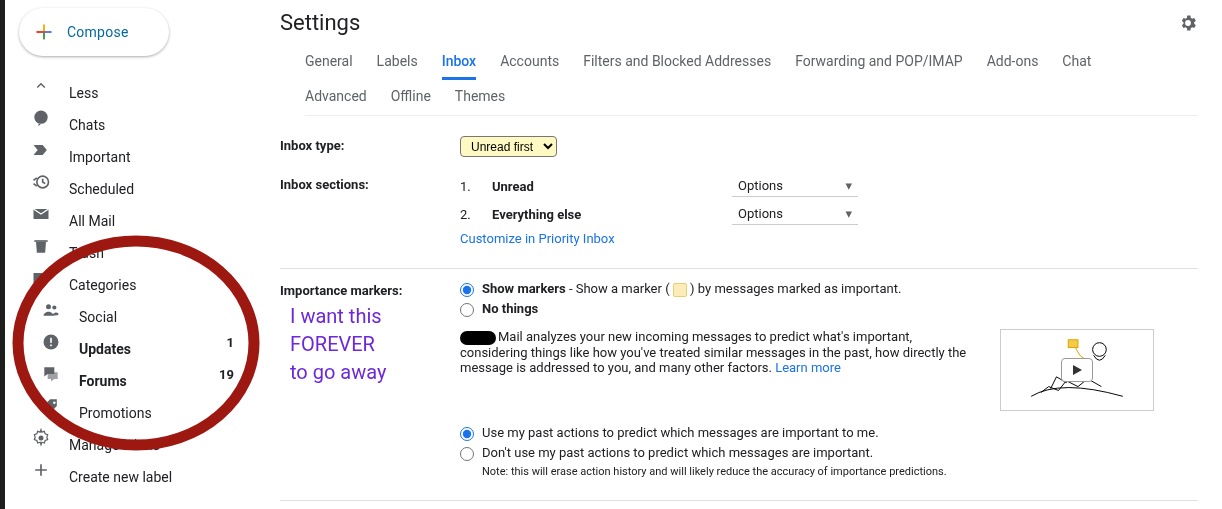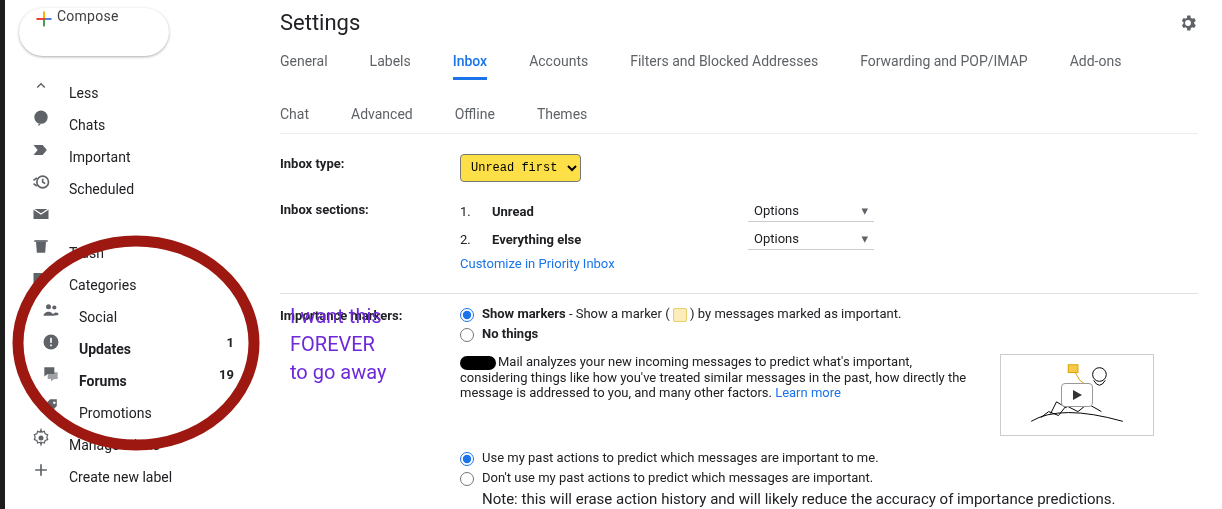--- a/index.html
+++ b/index.html
@@ -17,31 +17,31 @@
   .sidebar {
     width: 256px;
     background: #fff;
     padding-top: 8px;
     flex-shrink: 0;
     border-left: 5px solid #1e1e1e;
     padding-left: 4px;
   }
   .compose-btn {
     display: flex;
-    align-items: flex-start;
-    gap: 2px;
+    align-items: center;
+    gap: 12px;
     background: #fff;
     border-radius: 24px;
     box-shadow: 0 1px 3px rgba(60,64,67,.3), 0 1px 2px rgba(60,64,67,.15);
     padding: 0 22px 0 14px;
     height: 48px;
     margin: 0 0 14px 10px;
     width: 150px;
     font-size: 14px;
-    color: #404040;
+    color: #0369a1;
     cursor: pointer;
     letter-spacing: .25px;
   }
   .plus-icon { width: 22px; height: 22px; position: relative; }
   .plus-icon svg { width: 100%; height: 100%; }
   .nav-item {
     display: flex;
     align-items: center;
     gap: 18px;
     padding: 0 16px 0 22px;
@@ -57,58 +57,56 @@
   .nav-item.sub { padding-left: 32px; }
   .nav-item.bold .label, .nav-item.bold .count { font-weight: 700; }
   .main {
     flex: 1;
     padding: 10px 24px 7px 24px;
     overflow: hidden;
   }
   .main-header { display: flex; align-items: center; justify-content: space-between; margin-bottom: 8px;}
   .settings-title { font-size: 22px; font-weight: 400; color: #202124; }
   .gear { width: 20px; height: 20px; color:#5f6368; cursor:pointer;}
-  .tabs { display: flex; flex-wrap: wrap; gap: 18px; border-bottom: 1px solid #eee; margin-top:10px; }
+  .tabs { display: flex; flex-wrap: wrap; gap: 0; border-bottom: 1px solid #eee; margin-top:10px;margin-left:25px; }
   .tab {
     padding: 8px 0;
     margin-right: 24px;
     font-size: 14px;
     color: #5f6368;
     cursor: pointer;
     border-bottom: 3px solid transparent;
   }
   .tab.active { color: #1a73e8; border-bottom-color: #1a73e8; font-weight: 500;}
   .settings-body { padding-top: 16px; font-size: 13px; color:#202124;}
   .row { display: flex; align-items: flex-start; padding: 4px 0 14px 0; border-bottom: 0; }
   .row-label { width: 180px; font-weight: 700; flex-shrink: 0; padding-top: 2px;}
   .row-content { flex: 1; }
   .select {
     appearance: auto;
     font-size: 12px;
     padding: 0 6px;
-    height: 28px;
-    background:#fde047;
+    height: 21px;
+    background:#fef9c3;
     border:1px solid #767676;
     border-radius: 4px;
-    font-family: Liberation Mono, monospace;
   }
   .sect-list .line { display: flex; align-items: center; gap: 20px; margin-bottom: 6px;}
   .sect-list .line .num { width: 12px;}
   .sect-list .line .name { width: 220px; font-weight:700;}
   .options-dd {
     width: 126px;
     display: flex;
     justify-content: space-between;
     align-items: center;
     border-bottom: 1px solid #ccc;
     padding: 3px 6px;
     color:#202124;
     cursor:pointer;
     font-size:13px;
-    margin-left:16px;
   }
   .link { color: #1a73e8; cursor: pointer; }
   .marker-row { position: relative; }
   .radio-line { display: flex; align-items: flex-start; gap: 8px; margin-bottom: 4px;}
   .radio-line input { margin-top: 2px; accent-color: #1a73e8; width:14px; height:14px;}
   .radio-line label { font-size: 13px; color:#202124;}
   .radio-line label b { font-weight: 700; }
   .marker-chip {
     display: inline-block;
     width: 14px; height: 14px;
@@ -130,21 +128,21 @@
   }
   .play-btn {
     width: 32px; height:24px;
     background:#fff;
     border:1px solid #999;
     border-radius:4px;
     display:flex; align-items:center; justify-content:center;
     z-index:2;
   }
   .play-btn::after { content:""; border-left: 9px solid #333; border-top:5px solid transparent; border-bottom:5px solid transparent;}
-  .note { color:#202124; font-size:15px; margin-left:22px;}
+  .note { color:#202124; font-size:11px; margin-left:22px;}
   .annot {
     position: absolute;
     color: #6d28d9;
     font-size: 20px;
     left: 290px;
     top: 302px;
     line-height: 1.4;
     pointer-events: none;
   }
   .circle-annot {
@@ -216,20 +214,21 @@
         </span>
       <span class="label">Scheduled</span>
     </div>
     <div class="nav-item">
       <span class="icon">
           <svg viewBox="0 0 24 24" width="20" height="20" fill="#5f6368">
             <path d="M3 6h18v12H3z"></path>
             <path d="M3 6l9 6 9-6" stroke="#fff" stroke-width="1.5" fill="none"></path>
           </svg>
         </span>
+      <span class="label">All Mail</span>
     </div>
     <div class="nav-item">
       <span class="icon">
           <svg viewBox="0 0 24 24" width="20" height="20" fill="#5f6368">
             <path d="M6 7h12l-1 13H7z"></path>
             <path d="M4 5h16v2H4z"></path>
           </svg>
         </span>
       <span class="label">Trash</span>
     </div>

